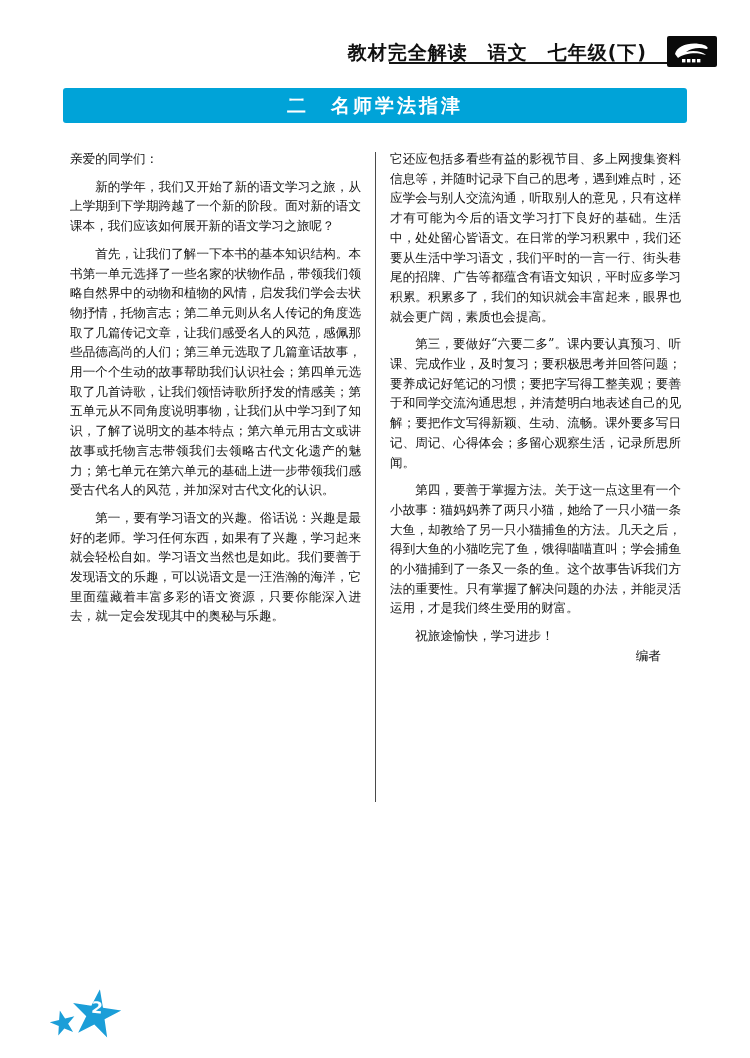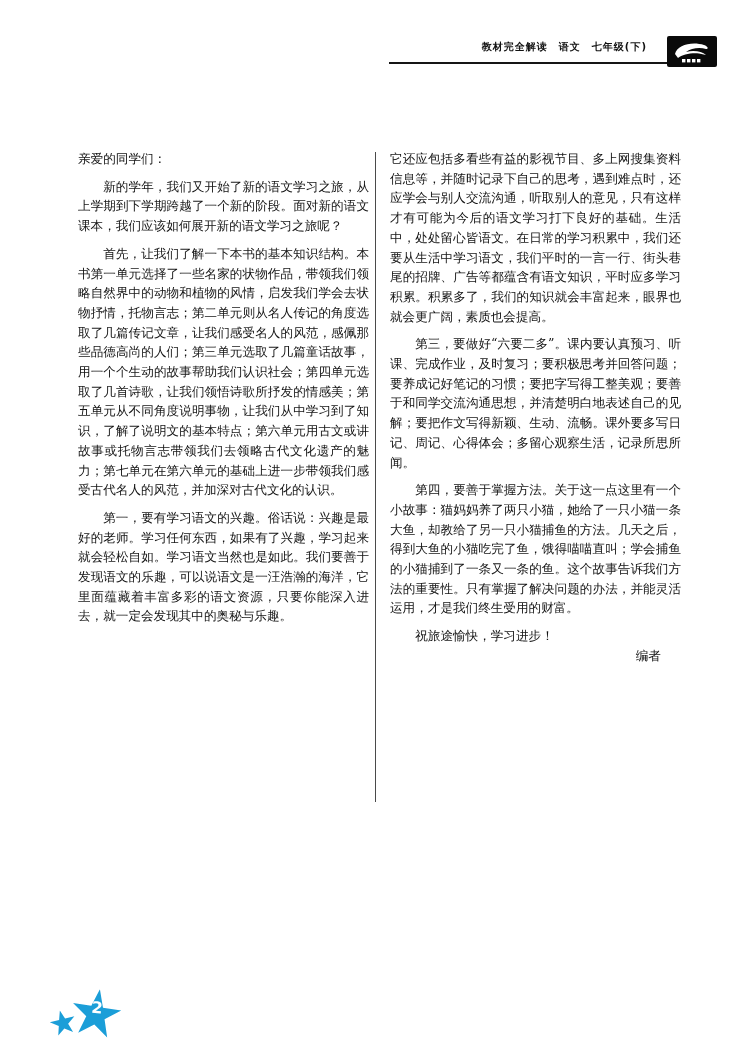--- a/index.html
+++ b/index.html
@@ -1,32 +1,32 @@
 <!DOCTYPE html>
 <html style="--banner: #00a3d8; --star: #1b9ed8;"><head>
 <meta charset="utf-8">
 <style>
   html,body{margin:0;padding:0;background:#e8e8e8;}
   .page{position:relative;width:750px;height:1058px;background:#ffffff;overflow:hidden;
         font-family:"DejaVu Serif","Liberation Serif",serif;}
   
   .header-title{position:absolute;top:40px;right:103px;font-family:"DejaVu Sans","Liberation Sans",sans-serif;
-        font-weight:bold;font-size:10px;color:#111;letter-spacing:1px;white-space:nowrap;}
+        font-weight:bold;font-size:19px;color:#111;letter-spacing:1px;white-space:nowrap;}
   .header-rule{position:absolute;top:62px;left:389px;width:328px;height:2px;background:#151515;}
   .logo{position:absolute;top:36px;left:667px;width:50px;height:31px;background:#0a0a0a;border-radius:2px;
         display:flex;align-items:center;justify-content:center;z-index:2;}
   
   .banner{position:absolute;top:88px;left:63px;width:624px;height:35px;background:var(--banner,#00a3d8);
         border-radius:3px;display:flex;align-items:center;justify-content:center;}
   .banner span{color:#ffffff;font-family:"DejaVu Sans","Liberation Sans",sans-serif;font-weight:bold;
         font-size:19px;letter-spacing:3px;}
   
   .col{position:absolute;top:149px;width:291px;font-size:12.6px;line-height:19.7px;color:#141414;
         text-align:justify;word-break:break-all;}
-  .col-left{left:78px;}
+  .col-left{left:70px;}
   .col-right{left:390px;}
   .divider{position:absolute;left:375px;top:152px;width:1px;height:650px;background:#4a4a4a;}
   .para{margin:0;}
   .para.indent{text-indent:2em;margin-top:8px;}
   .para.sig{text-align:right;padding-right:1.6em;}
   
   .star{position:absolute;}
   .star svg{display:block;width:100%;height:100%;}
   .star-small{left:50px;top:1010px;width:26px;height:26px;transform:rotate(-14deg);}
   .star-big{left:71px;top:989px;width:50px;height:50px;transform:rotate(9deg);}
@@ -44,20 +44,23 @@
   <div class="logo">
     <svg width="44" height="26" viewBox="0 0 44 26">
       <path d="M5 15 C 7 6, 22 2, 34 6 C 38 7.5, 39 10, 36 10 C 30 8, 21 9, 16 13 C 24 11, 32 12.5, 36 16 L 29 14.5 C 22 13.5, 12 15.5, 8 19 Z" fill="#ffffff"></path>
       <rect x="12" y="20" width="3.4" height="3.4" fill="#ffffff"></rect>
       <rect x="17" y="20" width="3.4" height="3.4" fill="#ffffff"></rect>
       <rect x="22" y="20" width="3.4" height="3.4" fill="#ffffff"></rect>
       <rect x="27" y="20" width="3.4" height="3.4" fill="#ffffff"></rect>
     </svg>
   </div>
 
+  <div class="banner">
+    <span>二　名师学法指津</span>
+  </div>
 
   <div class="col col-left" id="col-left">
       <p class="para">亲爱的同学们：</p>
       <p class="para indent">新的学年，我们又开始了新的语文学习之旅，从上学期到下学期跨越了一个新的阶段。面对新的语文课本，我们应该如何展开新的语文学习之旅呢？</p>
       <p class="para indent">首先，让我们了解一下本书的基本知识结构。本书第一单元选择了一些名家的状物作品，带领我们领略自然界中的动物和植物的风情，启发我们学会去状物抒情，托物言志；第二单元则从名人传记的角度选取了几篇传记文章，让我们感受名人的风范，感佩那些品德高尚的人们；第三单元选取了几篇童话故事，用一个个生动的故事帮助我们认识社会；第四单元选取了几首诗歌，让我们领悟诗歌所抒发的情感美；第五单元从不同角度说明事物，让我们从中学习到了知识，了解了说明文的基本特点；第六单元用古文或讲故事或托物言志带领我们去领略古代文化遗产的魅力；第七单元在第六单元的基础上进一步带领我们感受古代名人的风范，并加深对古代文化的认识。</p>
       <p class="para indent">第一，要有学习语文的兴趣。俗话说：兴趣是最好的老师。学习任何东西，如果有了兴趣，学习起来就会轻松自如。学习语文当然也是如此。我们要善于发现语文的乐趣，可以说语文是一汪浩瀚的海洋，它里面蕴藏着丰富多彩的语文资源，只要你能深入进去，就一定会发现其中的奥秘与乐趣。</p>
     </div>
   <div class="divider"></div>
   <div class="col col-right" id="col-right">
       <p class="para">它还应包括多看些有益的影视节目、多上网搜集资料信息等，并随时记录下自己的思考，遇到难点时，还应学会与别人交流沟通，听取别人的意见，只有这样才有可能为今后的语文学习打下良好的基础。生活中，处处留心皆语文。在日常的学习积累中，我们还要从生活中学习语文，我们平时的一言一行、街头巷尾的招牌、广告等都蕴含有语文知识，平时应多学习积累。积累多了，我们的知识就会丰富起来，眼界也就会更广阔，素质也会提高。</p>

